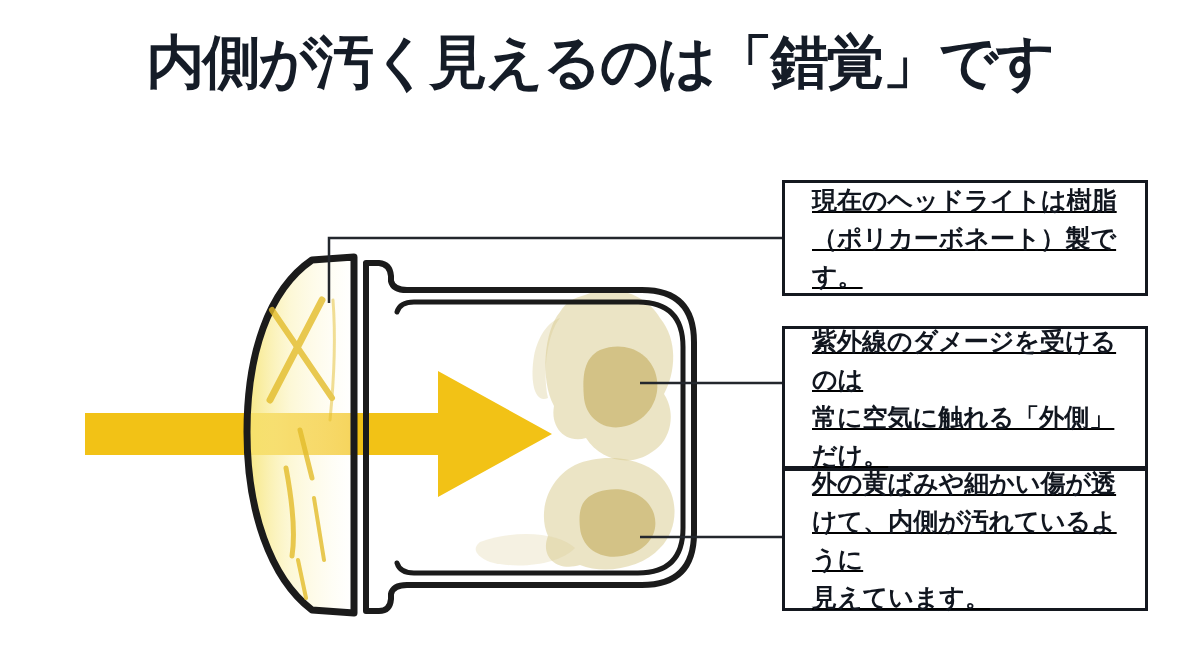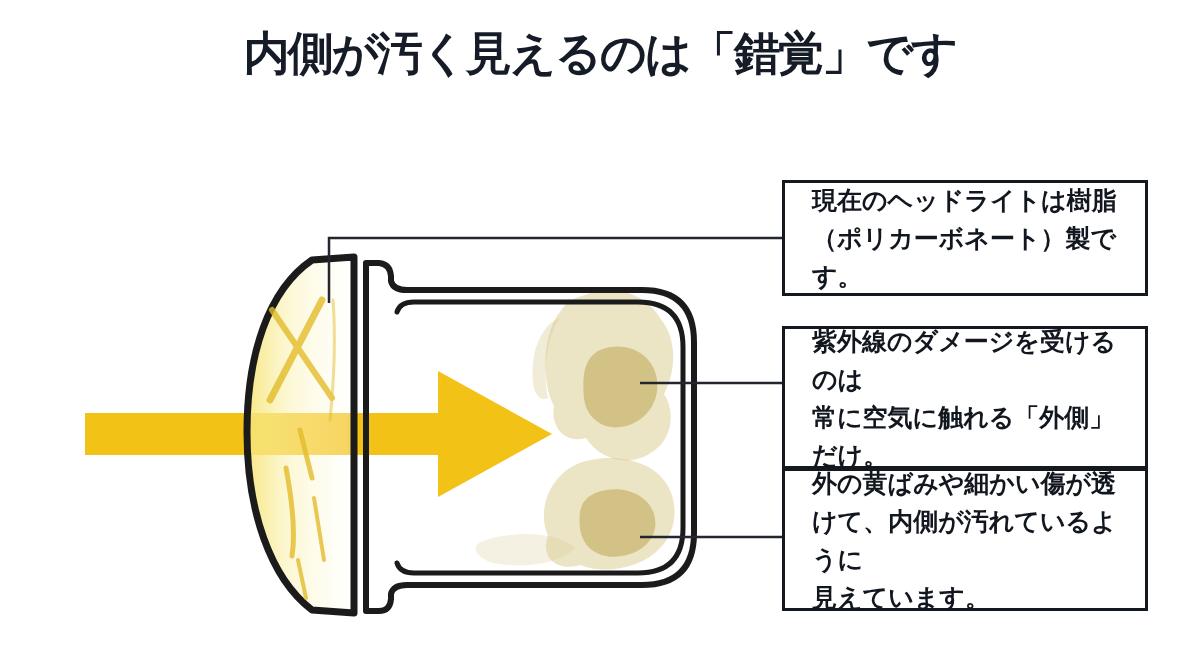--- a/index.html
+++ b/index.html
@@ -10,21 +10,21 @@
     background: #ffffff;
     overflow: hidden;
     font-family: "Liberation Sans", "DejaVu Sans", sans-serif;
   }
   .main-title {
     position: absolute;
     top: 24px;
     left: 0;
     width: 100%;
     text-align: center;
-    font-size: 46px;
+    font-size: 58px;
     font-weight: 900;
     letter-spacing: -2px;
     color: #151c27;
     line-height: 1.3;
     white-space: nowrap;
   }
   .diagram-svg {
     position: absolute;
     left: 0;
     top: 0;
@@ -33,20 +33,21 @@
   }
   .callout {
     position: absolute;
     left: 782px;
     width: 366px;
     background: #ffffff;
     border: 3px solid #14181f;
     box-sizing: border-box;
     display: flex;
     align-items: center;
+    text-decoration: underline;
   }
   .callout-1 { top: 180px; height: 116px; }
   .callout-2 { top: 326px; height: 143px; }
   .callout-3 { top: 468px; height: 143px; }
   .callout-text {
     padding-left: 27px;
     padding-right: 14px;
     font-size: 25px;
     font-weight: 700;
     color: #11161f;

